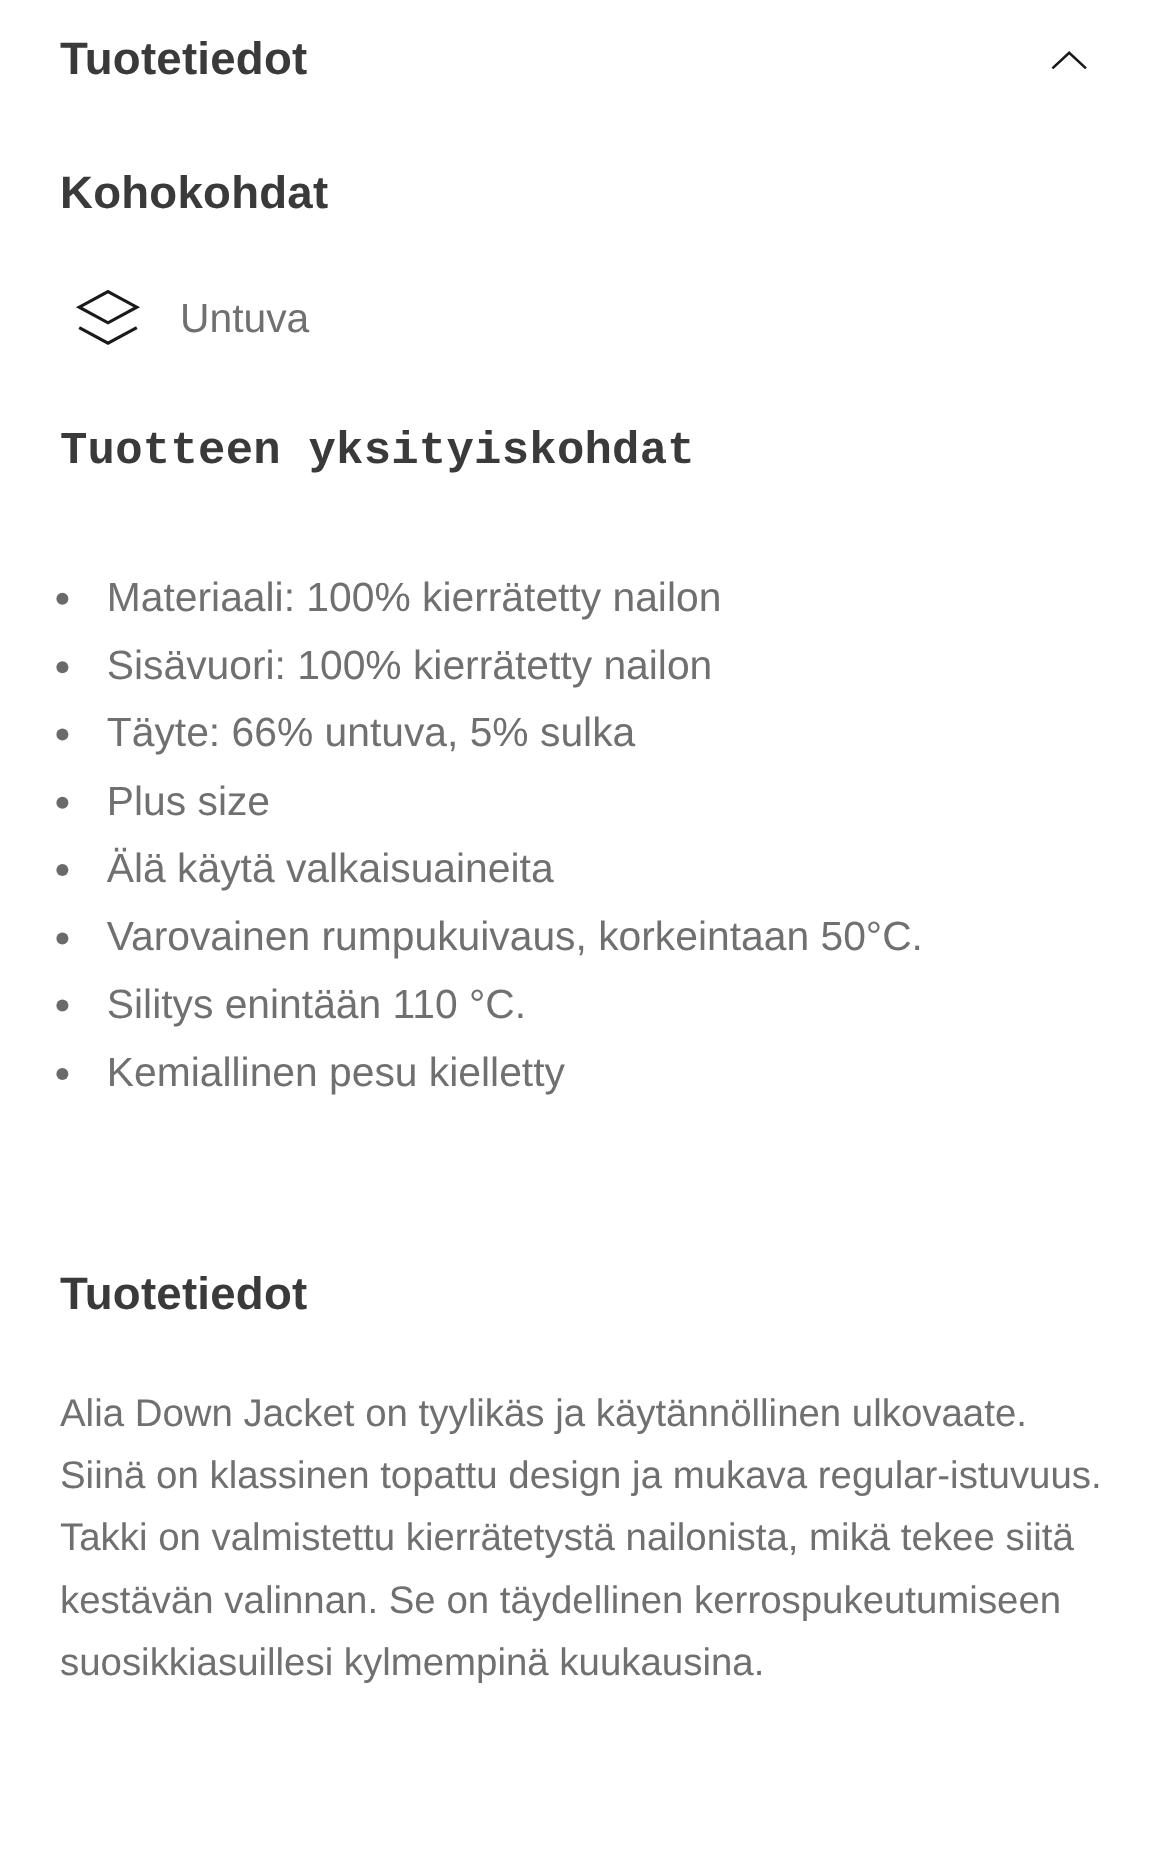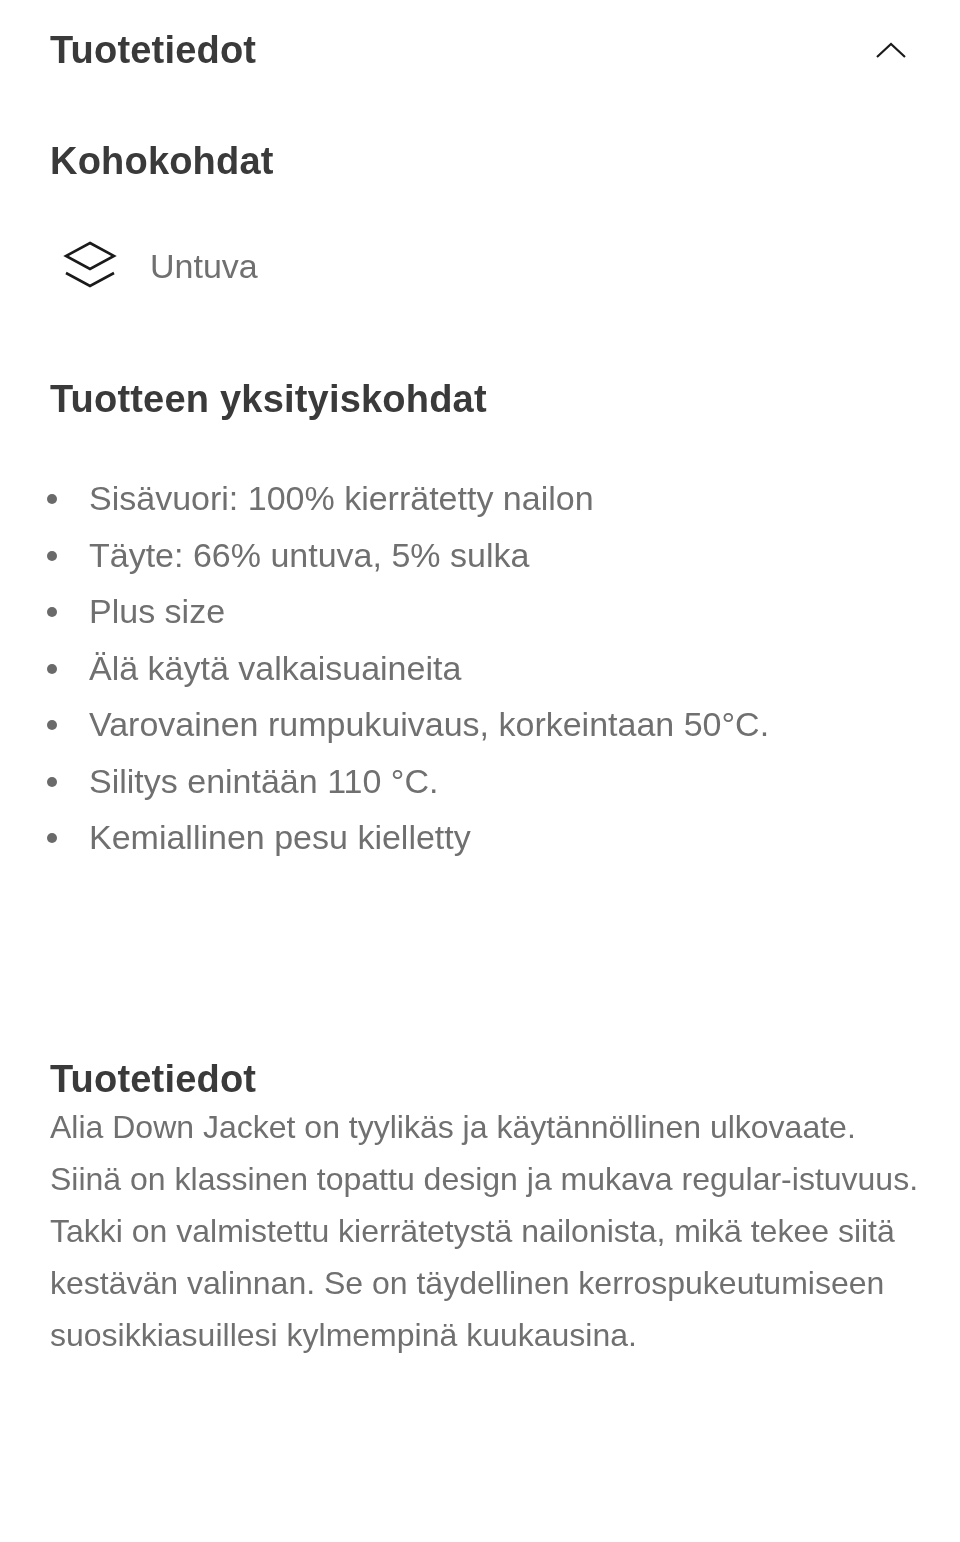--- a/index.html
+++ b/index.html
@@ -91,21 +91,21 @@
       left: -3px;
       top: 24px;
       width: 10px;
       height: 10px;
       border-radius: 50%;
       background: #6a6a6a;
     }
     .description {
       position: absolute;
       left: 50px;
-      top: 1101px;
+      top: 1151px;
       width: 870px;
       font-size: 32px;
       line-height: 52px;
       color: #707070;
       margin: 0;
     }
   </style>
 </head>
 <body>
 
@@ -123,23 +123,24 @@
 <div class="highlight-row">
   <span class="highlight-icon">
     <svg width="56" height="56" viewBox="0 0 56 56">
       <polygon points="28,5 52,18 28,31 4,18" fill="none" stroke="#1a1a1a" stroke-width="2.6" stroke-linejoin="miter"></polygon>
       <polyline points="4,35 28,48 52,35" fill="none" stroke="#1a1a1a" stroke-width="2.6" stroke-linejoin="miter"></polyline>
     </svg>
   </span>
   <span class="highlight-label">Untuva</span>
 </div>
 
-<h2 class="section-heading" style="top:378px;">Tuotteen yksityiskohdat</h2>
+<h2 class="section-heading" style="top:355px;font-family:Liberation Mono, monospace;">Tuotteen yksityiskohdat</h2>
 
 <ul class="details-list">
+  <li><span class="bullet"></span><span>Materiaali: 100% kierrätetty nailon</span></li>
   <li><span class="bullet"></span><span>Sisävuori: 100% kierrätetty nailon</span></li>
   <li><span class="bullet"></span><span>Täyte: 66% untuva, 5% sulka</span></li>
   <li><span class="bullet"></span><span>Plus size</span></li>
   <li><span class="bullet"></span><span>Älä käytä valkaisuaineita</span></li>
   <li><span class="bullet"></span><span>Varovainen rumpukuivaus, korkeintaan 50°C.</span></li>
   <li><span class="bullet"></span><span>Silitys enintään 110 °C.</span></li>
   <li><span class="bullet"></span><span>Kemiallinen pesu kielletty</span></li>
 </ul>
 
 <h2 class="section-heading" style="top:1058px;">Tuotetiedot</h2>

